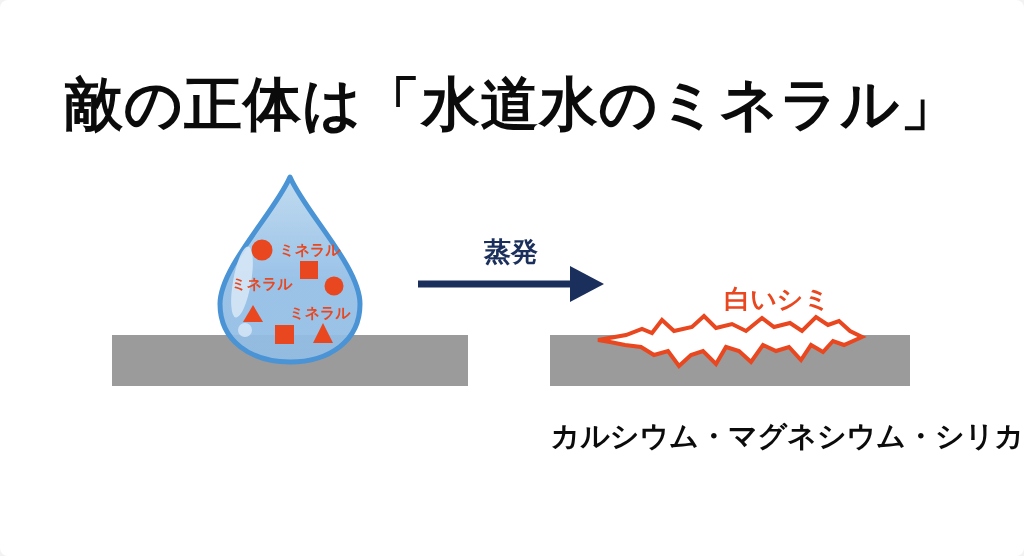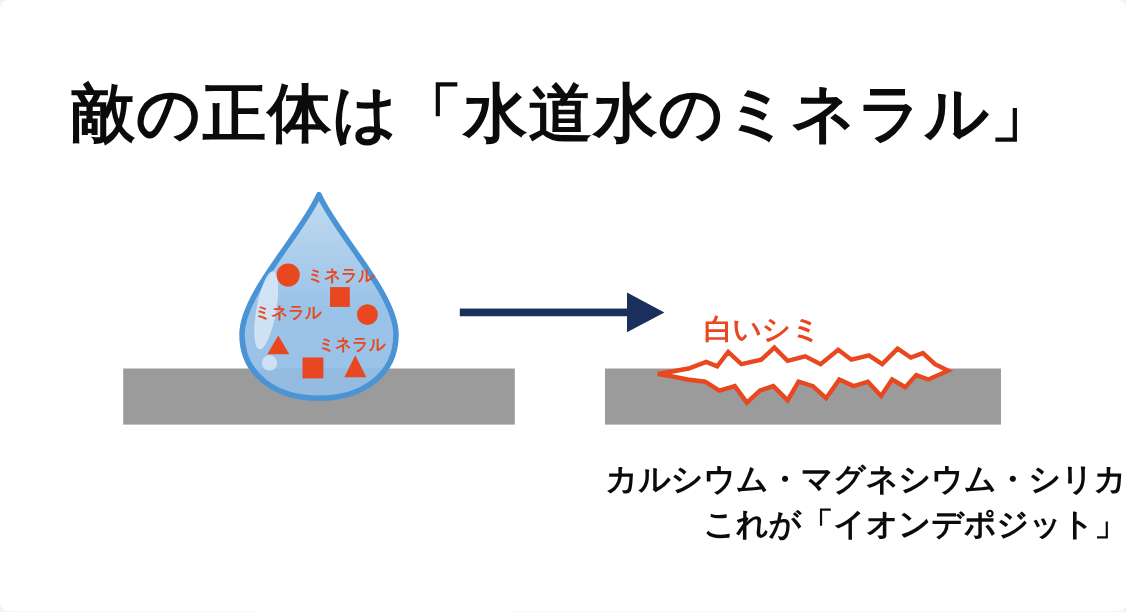--- a/index.html
+++ b/index.html
@@ -36,21 +36,21 @@
   .droplet-svg{position:absolute;left:211px;top:170px;z-index:2;}
   .arrow-svg{position:absolute;left:415px;top:262px;z-index:2;}
   .stain-svg{position:absolute;left:592px;top:306px;z-index:2;}
   .evaporation-label{
     position:absolute;left:415px;top:234px;width:192px;
     text-align:center;font-size:27px;font-weight:800;
     color:var(--navy,#1b2f5c);z-index:3;
   }
   .stain-label{
     position:absolute;left:640px;top:282px;width:190px;
-    text-align:left;font-size:26px;font-weight:800;
+    text-align:right;font-size:26px;font-weight:800;
     color:var(--accent-red,#e8471f);z-index:3;
   }
   .notes{
     position:absolute;left:0;top:416px;width:100%;
     text-align:center;z-index:2;
   }
   .note-line{
     height:41px;line-height:41px;
     font-size:29px;font-weight:800;color:var(--text,#111);
     white-space:nowrap;
@@ -86,28 +86,28 @@
     <text class="mineral-text" x="99" y="85" text-anchor="middle" style="fill:var(--accent-red,#e8471f)">ミネラル</text>
     <rect x="89" y="91" width="18" height="18" style="fill:var(--accent-red,#e8471f)"></rect>
     <circle cx="123" cy="116" r="9.5" style="fill:var(--accent-red,#e8471f)"></circle>
     <text class="mineral-text" x="51" y="119" text-anchor="middle" style="fill:var(--accent-red,#e8471f)">ミネラル</text>
     <polygon points="42,135 32,152 52,152" style="fill:var(--accent-red,#e8471f)"></polygon>
     <text class="mineral-text" x="109" y="148" text-anchor="middle" style="fill:var(--accent-red,#e8471f)">ミネラル</text>
     <rect x="64" y="155" width="19" height="19" style="fill:var(--accent-red,#e8471f)"></rect>
     <polygon points="112,153 102,173 122,173" style="fill:var(--accent-red,#e8471f)"></polygon>
   </svg>
 
+  <div class="evaporation-label">蒸発</div>
   <svg class="arrow-svg" width="192" height="44" viewBox="0 0 192 44">
     <rect x="3" y="18.5" width="154" height="7" style="fill:var(--navy,#1b2f5c)"></rect>
     <polygon points="155,4 189,22 155,40" style="fill:var(--navy,#1b2f5c)"></polygon>
   </svg>
 
   <div class="stain-label">白いシミ</div>
   <svg class="stain-svg" width="276" height="70" viewBox="0 0 276 70">
     <polygon points="6,34 34,29 50,23 60,27 70,14 82,25 100,21 112,10 124,22 140,18 154,25 170,12 182,21 198,17 210,25 224,11 236,19 247,15 258,25 270,31 252,39 241,35 231,46 219,39 209,54 197,41 184,45 171,39 159,56 147,45 134,41 124,58 111,45 99,49 87,60 76,45 62,49 49,41 33,39 18,36" fill="#ffffff" style="stroke:var(--accent-red,#e8471f)" stroke-width="4" stroke-linejoin="miter"></polygon>
   </svg>
 
   <div class="notes">
     <div class="note-line">カルシウム・マグネシウム・シリカ</div>
-    <div class="note-line">これが「イオンデポジット」</div>
   </div>
 
 </div>
 
 </body></html>

